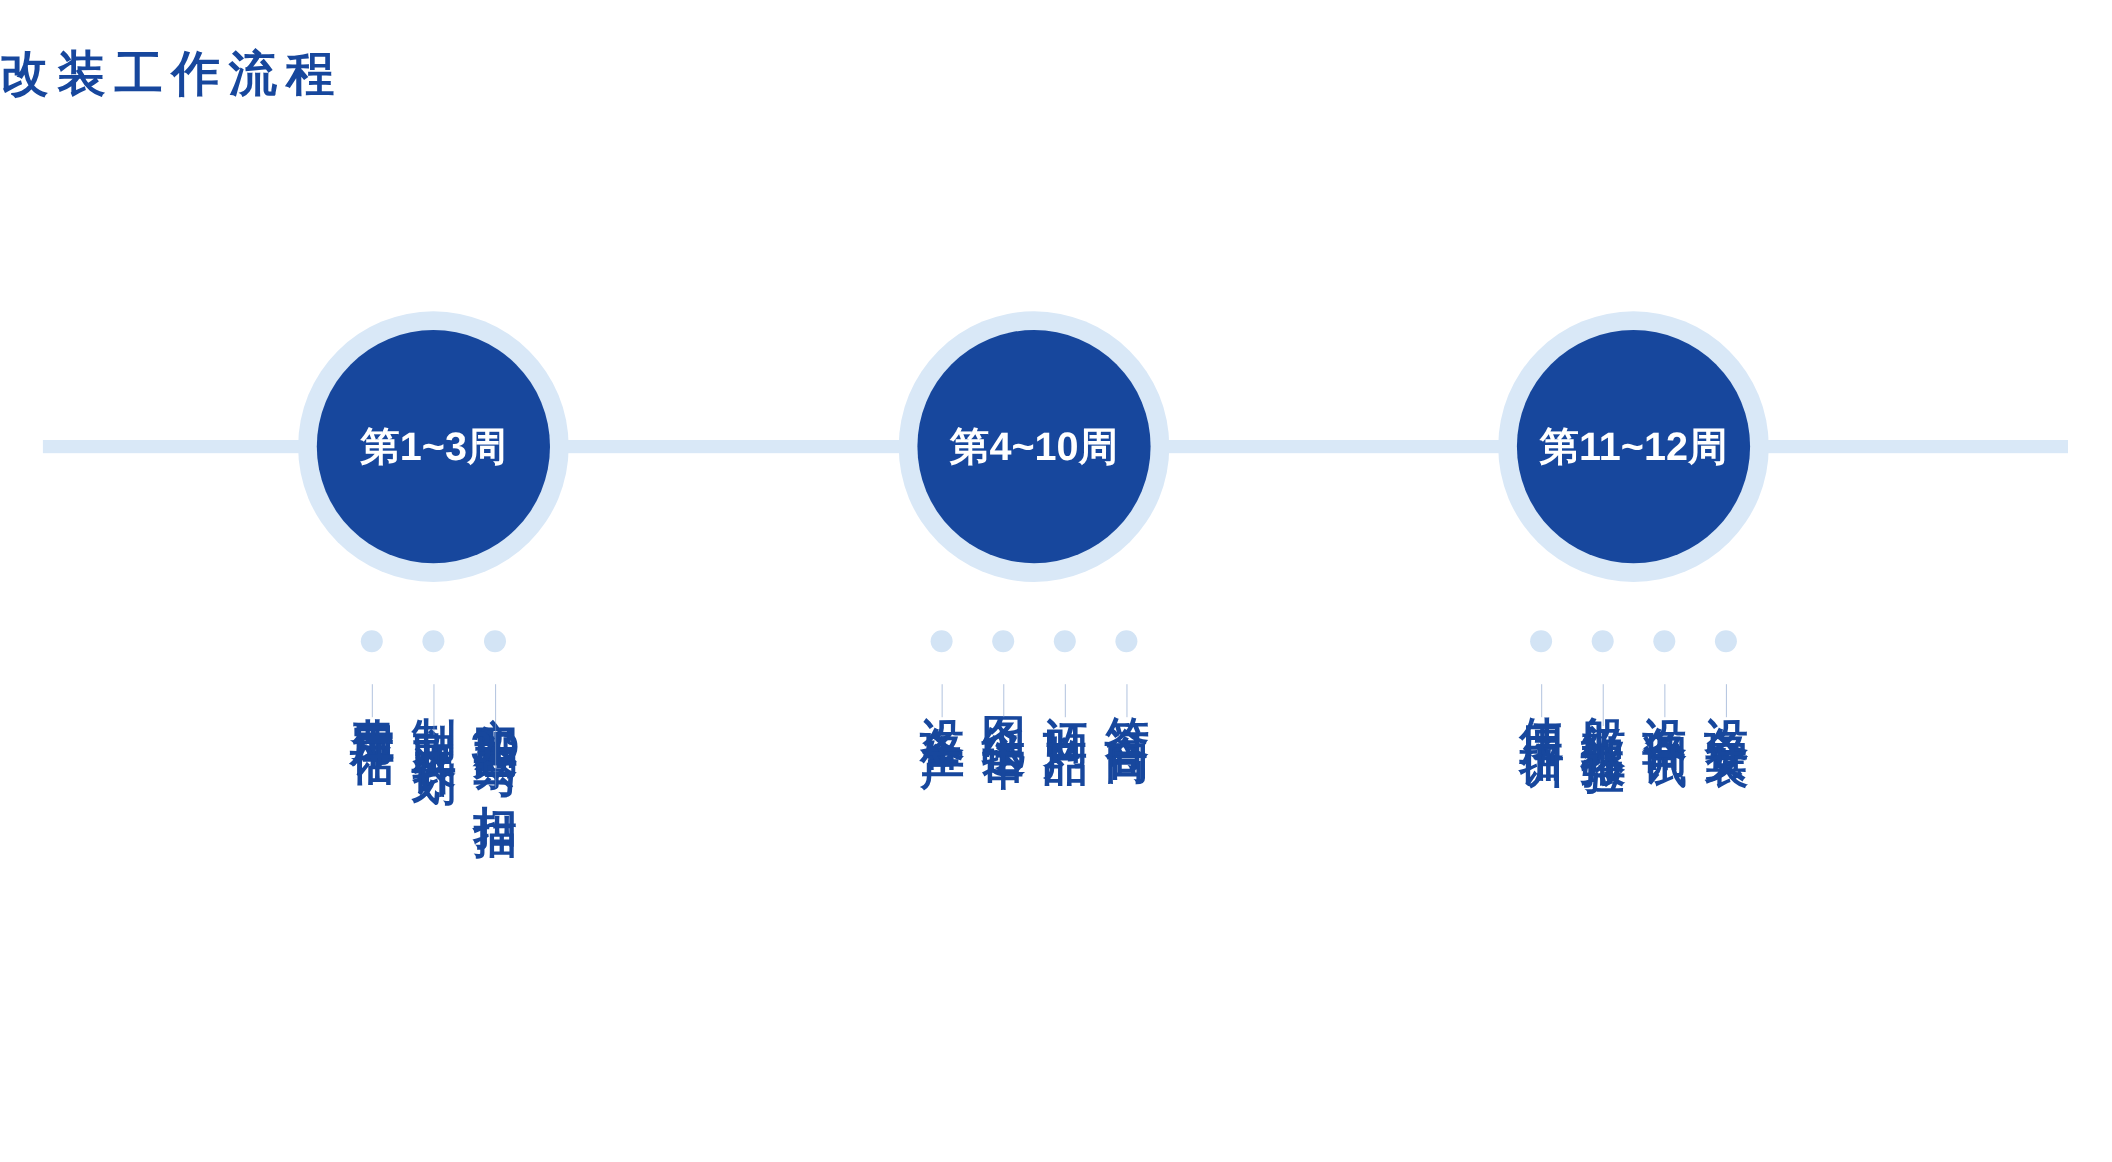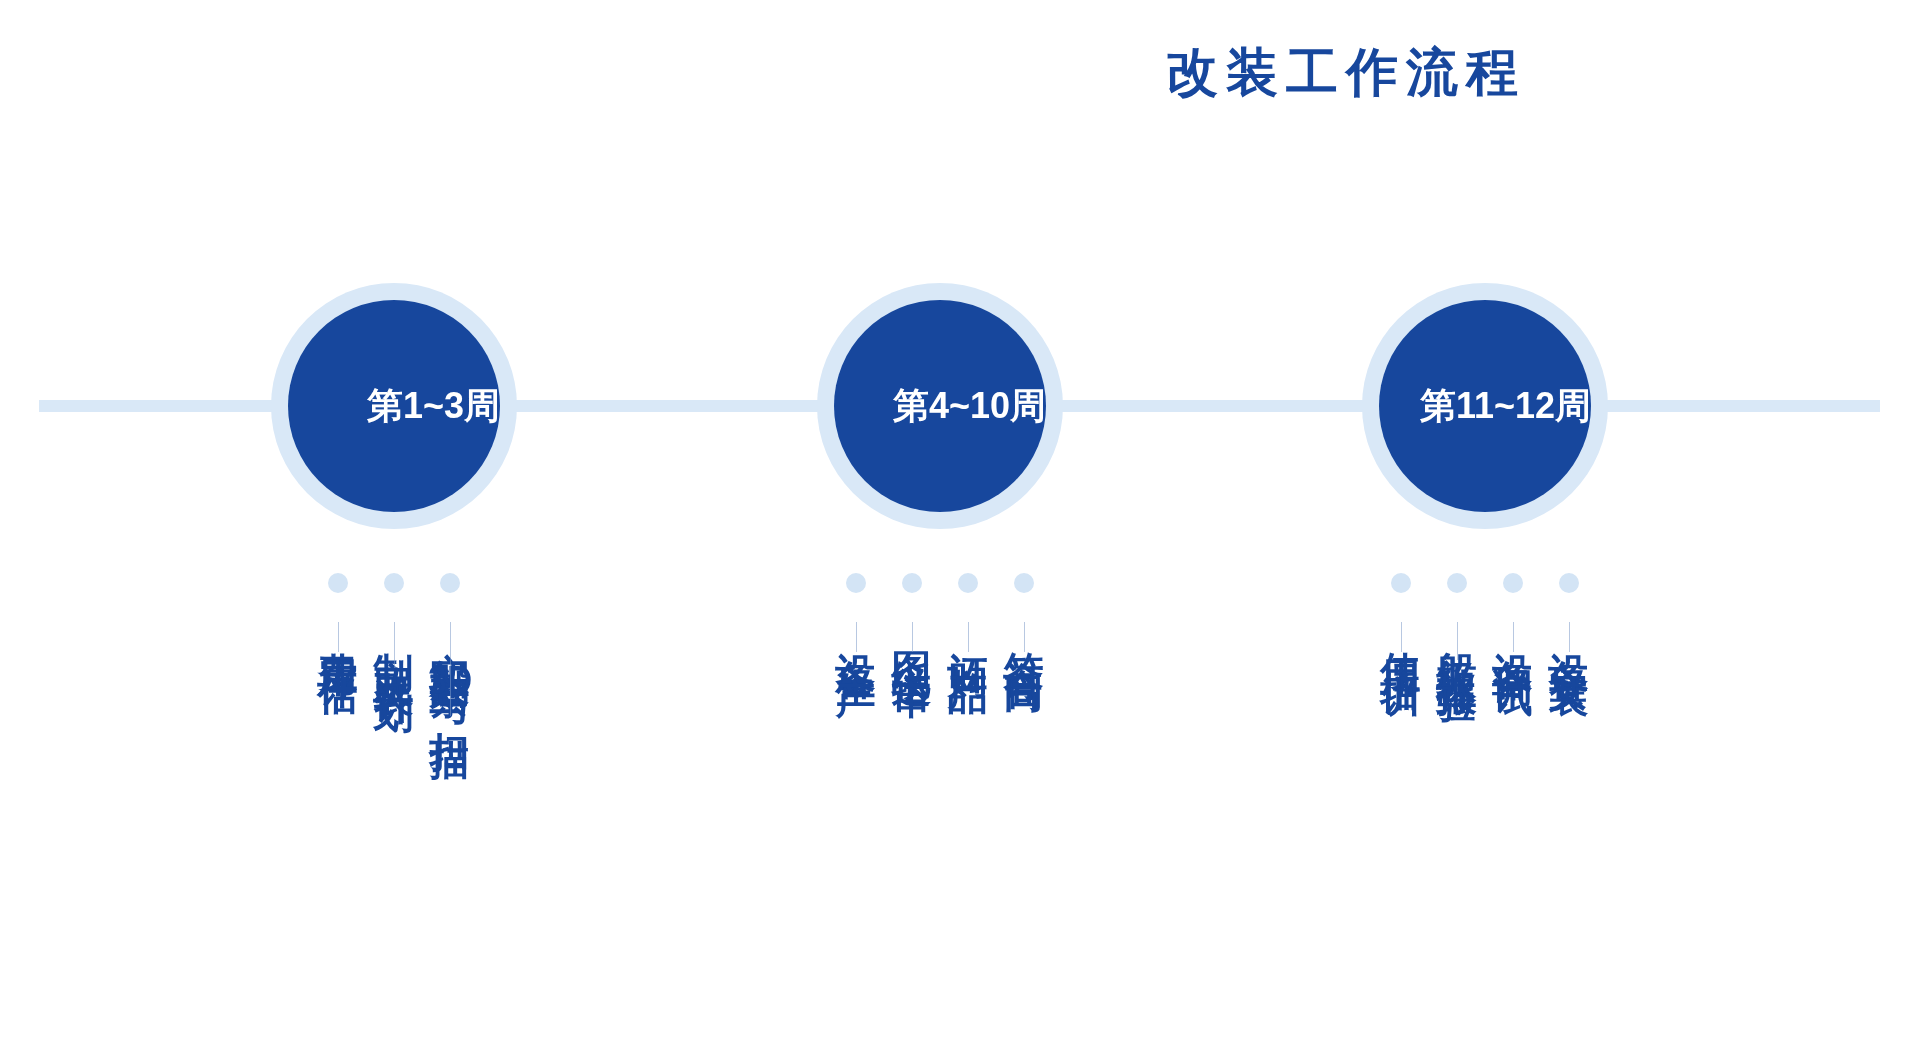--- a/index.html
+++ b/index.html
@@ -19,22 +19,22 @@
     height: 1056px;
     background: #ffffff;
     overflow: hidden;
   }
   .title {
     position: absolute;
     top: 38px;
     left: 0;
     width: 1526px;
     margin: 0;
-    text-align: right;
-    font-size: 52px;
+    text-align: left;
+    font-size: 44px;
     font-weight: bold;
     letter-spacing: 8px;
     color: var(--dark);
   }
   .line {
     position: absolute;
     left: 39px;
     top: 400px;
     width: 1841px;
     height: 12px;
@@ -56,21 +56,21 @@
     align-items: center;
     justify-content: center;
   }
   .circle {
     width: 212px;
     height: 212px;
     border-radius: 50%;
     background: var(--dark);
     display: flex;
     align-items: center;
-    justify-content: flex-end;
+    justify-content: center;
   }
   .week {
     color: #ffffff;
     font-size: 36px;
     font-weight: 600;
     white-space: nowrap;
   }
   .items {
     position: absolute;
     top: 573px;

